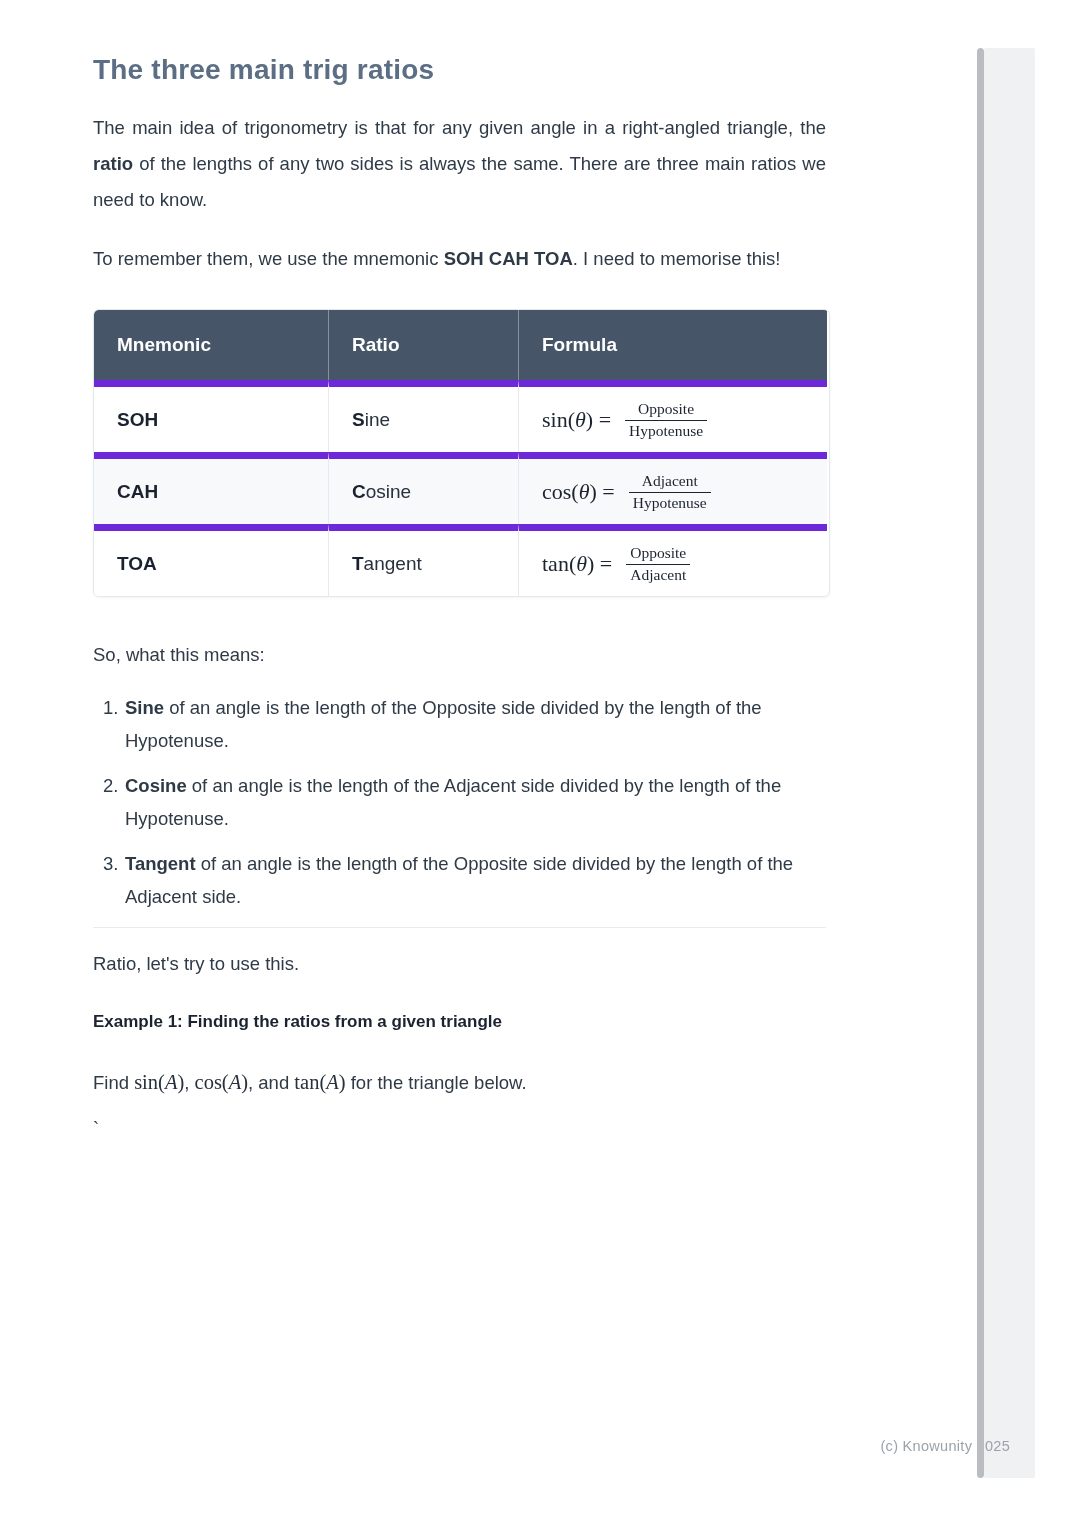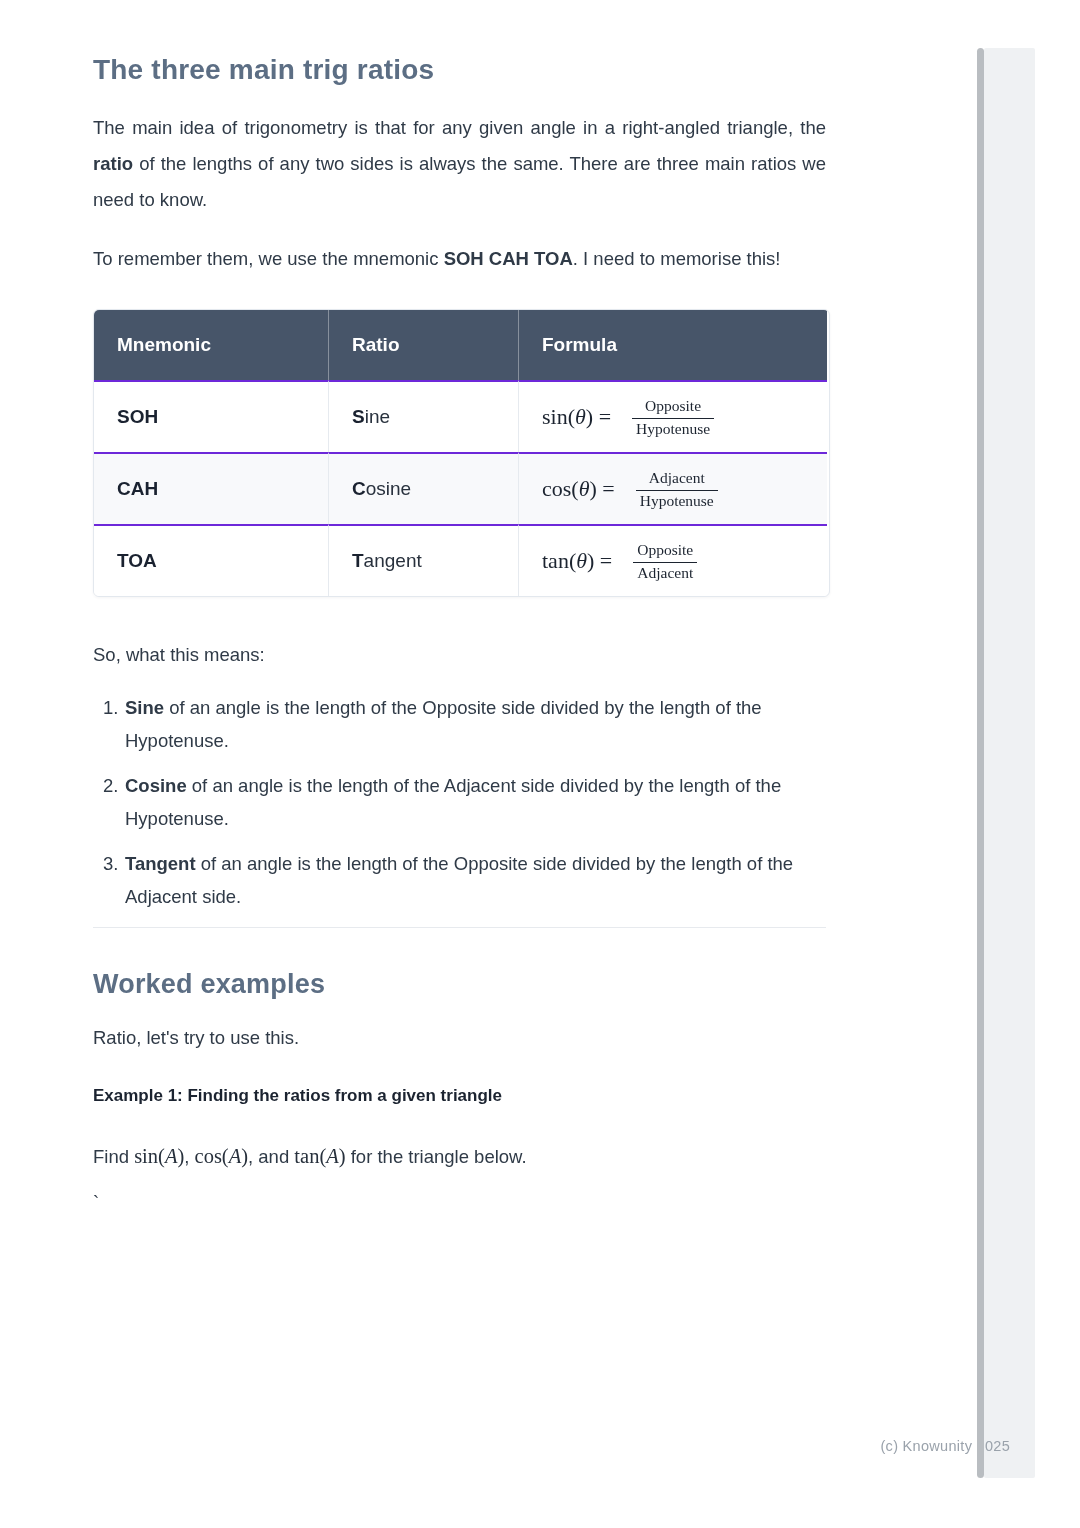--- a/index.html
+++ b/index.html
@@ -75,34 +75,34 @@
     align-items:center;
     padding-left:23px;
   }
   .th + .th { border-left:1px solid rgba(255,255,255,.35); }
   .td {
     height:72px;
     display:flex;
     align-items:center;
     padding-left:23px;
     font-size:19px;
-    border-top:2px solid #6d28d9;
+    border-top:7px solid #6d28d9;
     background:#ffffff;
   }
   .td.alt { background:#f8f9fb; }
   .td.vline { border-left:1px solid #e6eaef; }
   .mnemonic-cell { font-weight:700; color:#1a2230; }
   .ratio-cell { color:#28313d; }
   .ratio-cell .lead { font-weight:700; color:#1a2230; }
 
   
   .formula {
     display:flex;
     align-items:center;
-    gap:21px;
+    gap:14px;
     font-family:"Liberation Serif", serif;
     font-size:22px;
     color:#1c2430;
   }
   .formula .mvar, .imath .mvar { font-style:italic; }
   .mfrac {
     display:inline-block;
     text-align:center;
     font-size:15.5px;
     line-height:1.25;
@@ -236,21 +236,20 @@
   <p class="body-p p3">So, what this means:</p>
 
   <ol class="meanings">
     <li><span class="marker">1.</span><b>Sine</b><span> of an angle is the length of the Opposite side divided by the length of the Hypotenuse.</span></li>
     <li><span class="marker">2.</span><b>Cosine</b><span> of an angle is the length of the Adjacent side divided by the length of the Hypotenuse.</span></li>
     <li><span class="marker">3.</span><b>Tangent</b><span> of an angle is the length of the Opposite side divided by the length of the Adjacent side.</span></li>
   </ol>
 
   <hr class="divider">
 
-  <h2 class="doc-h2">Worked examples</h2>
 
   <p class="body-p p4">Ratio, let's try to use this.</p>
 
   <h3 class="doc-h3">Example 1: Finding the ratios from a given triangle</h3>
 
   <p class="body-p p5"><span>Find </span><span class="imath"><span>sin(</span><span class="mvar">A</span><span>)</span></span><span>, </span><span class="imath"><span>cos(</span><span class="mvar">A</span><span>)</span></span><span>, and </span><span class="imath"><span>tan(</span><span class="mvar">A</span><span>)</span></span><span> for the triangle below.</span></p>
 
   <p class="body-p p6">`</p>
 
 </div>

